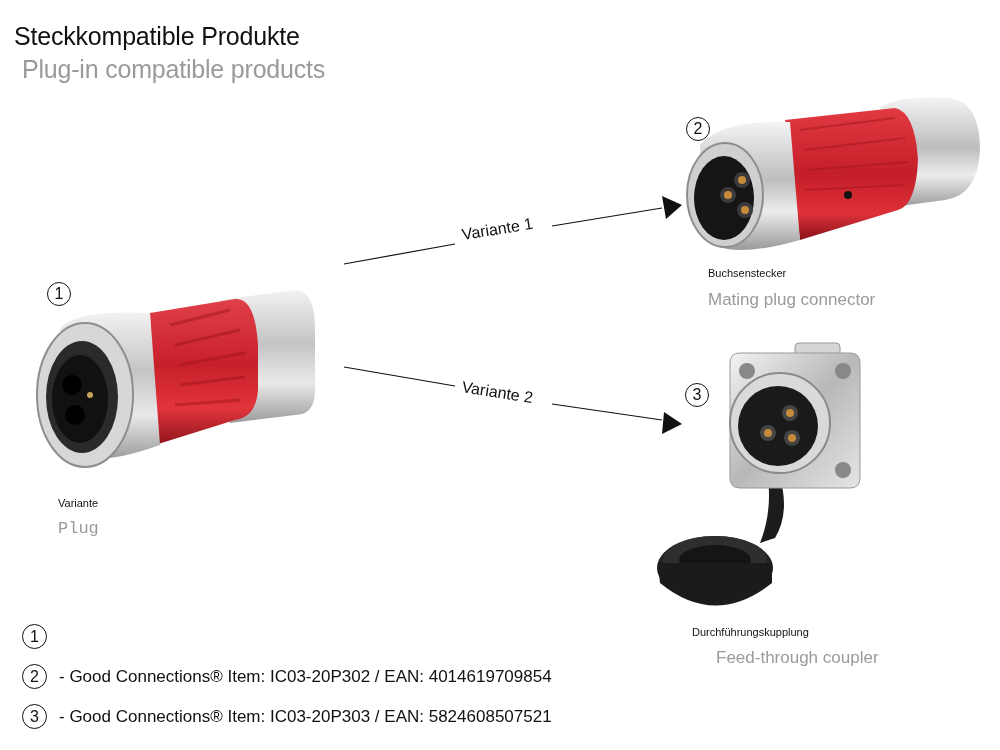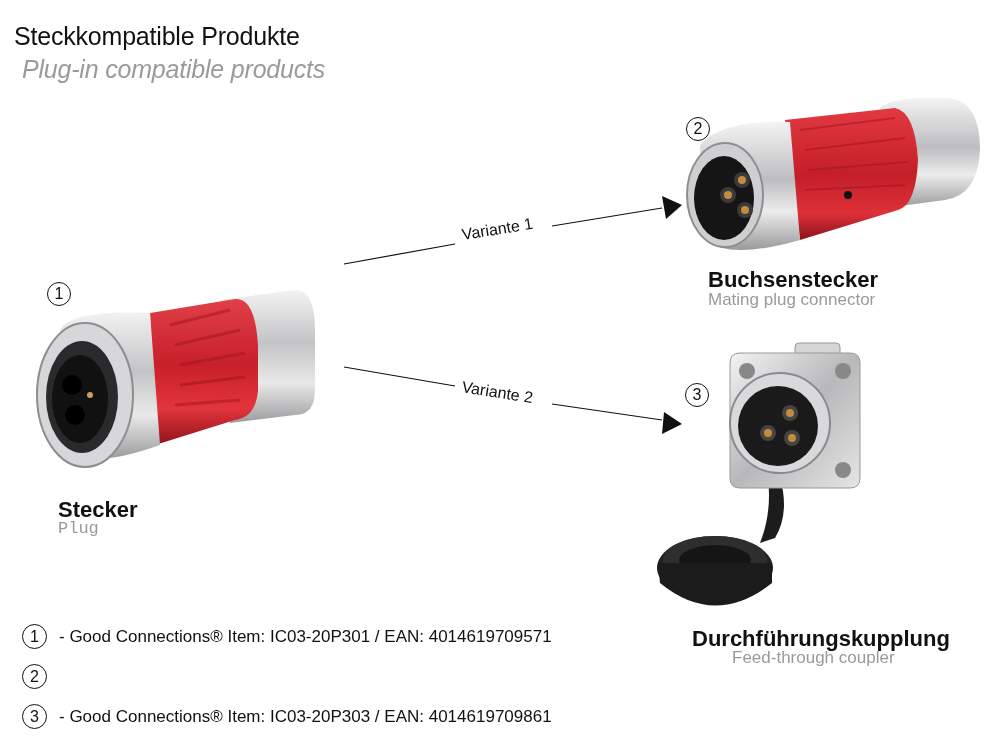--- a/index.html
+++ b/index.html
@@ -2,22 +2,22 @@
 <html><head>
 <meta charset="utf-8">
 <style>
   html, body { margin:0; padding:0; }
   body {
     width:1000px; height:750px; background:#ffffff; position:relative; overflow:hidden;
     font-family: "Liberation Sans", "DejaVu Sans", sans-serif; color:#111;
   }
   .abs { position:absolute; }
   .title-de { left:14px; top:22px; font-size:25px; color:#111; white-space:nowrap; letter-spacing:-0.2px; }
-  .title-en { left:22px; top:55px; font-size:25px; color:#9a9a9a; white-space:nowrap; letter-spacing:-0.2px;font-style:italic; }
-  .lbl-de { font-size:22px; color:#111; white-space:nowrap;font-weight:bold; }
+  .title-en { left:22px; top:55px; font-size:25px; color:#9a9a9a; white-space:nowrap; letter-spacing:-0.2px; }
+  .lbl-de { font-size:11px; color:#111; white-space:nowrap; }
   .lbl-en { font-size:17px; color:#9a9a9a; white-space:nowrap; }
   .circ {
     width:24px; height:24px; border:1.6px solid #111; border-radius:50%;
     display:flex; align-items:center; justify-content:center; font-size:16px; color:#111;
     box-sizing:border-box;
   }
   .legend-row { left:22px; display:flex; align-items:center; gap:12px; font-size:17px; white-space:nowrap; }
   .legend-row .circ { width:25px; height:25px; }
   .variant-label { font-size:16px; color:#111; white-space:nowrap; transform-origin:left center; }
   svg { position:absolute; }
@@ -65,21 +65,21 @@
   <path d="M120,28 L205,14 Q225,12 228,60 L228,105 Q226,132 205,135 L125,160 Z" fill="url(#red1)"></path>
   <path d="M140,40 L200,25 M145,60 L210,45 M150,80 L215,68 M150,100 L215,92 M145,120 L210,115" stroke="#a0151d" stroke-width="3" opacity="0.5"></path>
   <path d="M30,45 Q40,25 120,28 L130,160 Q60,185 35,165 Z" fill="url(#metal1)"></path>
   <ellipse cx="55" cy="110" rx="48" ry="72" fill="#d7d7d9" stroke="#8e8e90" stroke-width="2"></ellipse>
   <ellipse cx="52" cy="112" rx="36" ry="56" fill="#2a2a2c"></ellipse>
   <ellipse cx="50" cy="114" rx="28" ry="44" fill="#111"></ellipse>
   <circle cx="42" cy="100" r="10" fill="#000"></circle>
   <circle cx="45" cy="130" r="10" fill="#000"></circle>
   <circle cx="60" cy="110" r="3" fill="#c9a25a"></circle>
 </svg>
-<div class="abs lbl-de" style="left:58px; top:497px;">Stecker</div>
+<div class="abs lbl-de" style="left:58px; top:497px;">Variante</div>
 <div class="abs lbl-en" style="left:58px; top:519px;font-family:Liberation Mono, monospace;">Plug</div>
 
 <div class="abs circ" style="left:686px; top:117px;">
   <span>2</span>
 </div>
 <svg width="300" height="165" style="left:680px; top:90px;">
   <defs>
     <linearGradient id="metal2" x1="0" y1="0" x2="0" y2="1">
       <stop offset="0" stop-color="#f4f4f5"></stop>
         <stop offset="0.45" stop-color="#bdbdbf"></stop>
@@ -134,31 +134,31 @@
   <circle cx="130" cy="85" r="50" fill="#d9d9db" stroke="#8a8a8c" stroke-width="2"></circle>
   <circle cx="128" cy="88" r="40" fill="#1a1a1b"></circle>
   <circle cx="140" cy="75" r="8" fill="#444"></circle>
     <circle cx="140" cy="75" r="4" fill="#c58a3a"></circle>
   <circle cx="118" cy="95" r="8" fill="#444"></circle>
     <circle cx="118" cy="95" r="4" fill="#c58a3a"></circle>
   <circle cx="142" cy="100" r="8" fill="#444"></circle>
     <circle cx="142" cy="100" r="4" fill="#c58a3a"></circle>
 </svg>
 <div class="abs lbl-de" style="left:692px; top:626px;">Durchführungskupplung</div>
-<div class="abs lbl-en" style="left:732px; top:648px;">Feed-through coupler</div>
+<div class="abs lbl-en" style="left:716px; top:648px;">Feed-through coupler</div>
 
 <div class="abs legend-row" style="top:624px;">
   <div class="circ">
       <span>1</span>
     </div>
-  <span>- Good Connections® Item: IC03-20P301 / EAN: 4014619709571</span>
 </div>
 <div class="abs legend-row" style="top:664px;">
   <div class="circ">
       <span>2</span>
     </div>
+  <span>- Good Connections® Item: IC03-20P302 / EAN: 4014619709854</span>
 </div>
 <div class="abs legend-row" style="top:704px;">
   <div class="circ">
       <span>3</span>
     </div>
-  <span>- Good Connections® Item: IC03-20P303 / EAN: 4014619709861</span>
+  <span>- Good Connections® Item: IC03-20P303 / EAN: 5824608507521</span>
 </div>
 
 </body></html>

